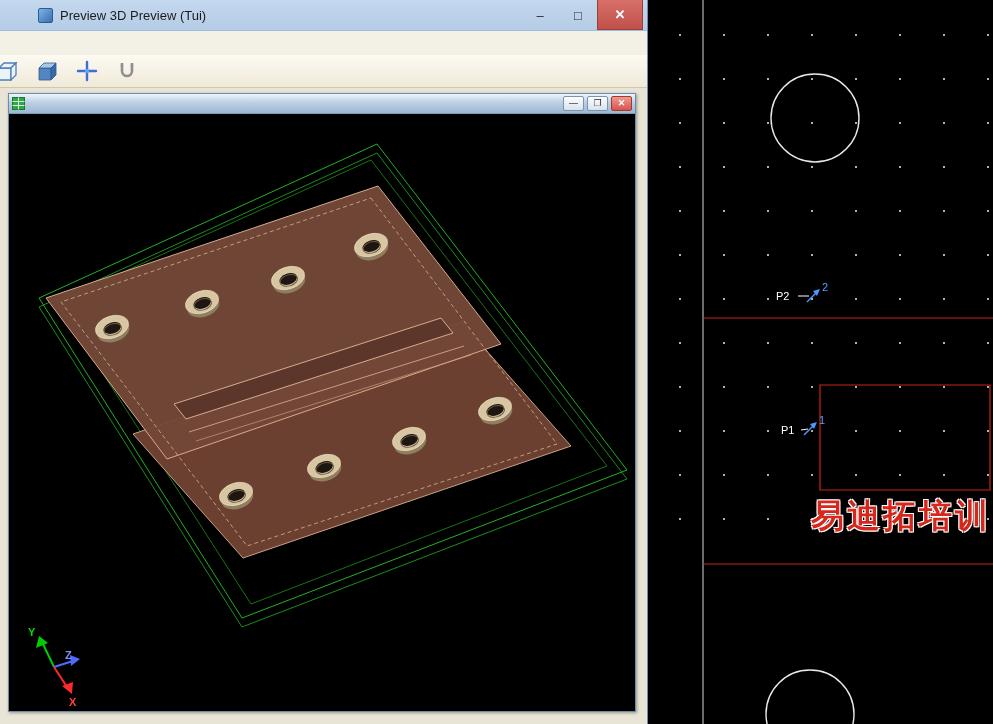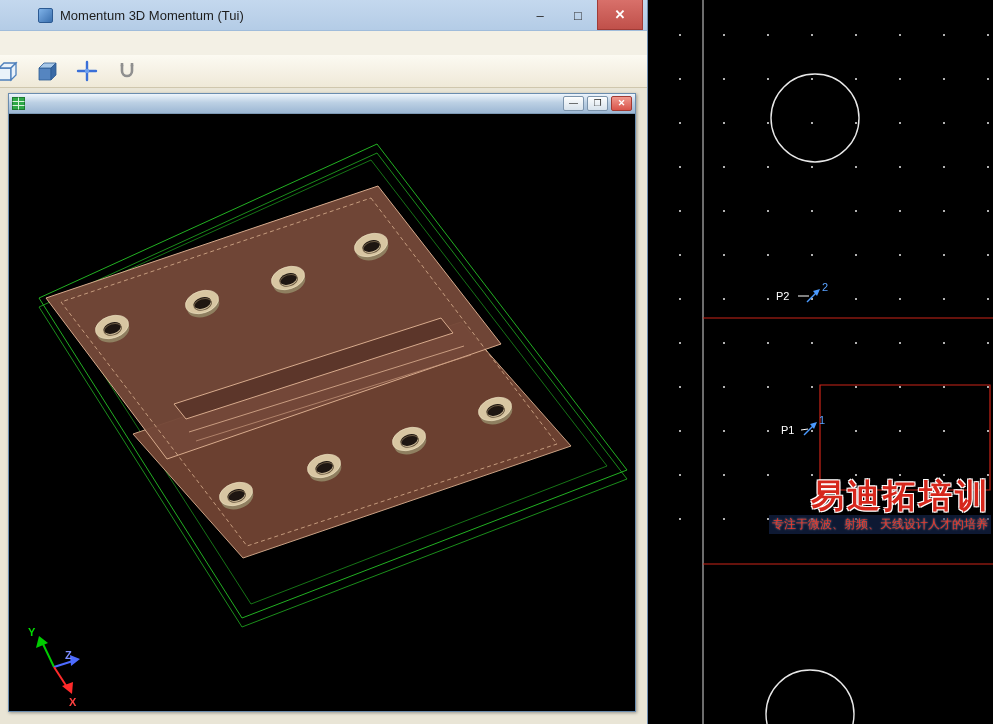--- a/index.html
+++ b/index.html
@@ -127,21 +127,21 @@
     text-shadow: 0 0 2px rgba(255,255,255,.55);
   }
 </style>
 </head>
 <body>
 
 <div class="main-window">
 
   <div class="titlebar">
     <span class="title-icon"></span>
-    <span class="title-text">Momentum 3D Momentum (Tui)</span>
+    <span class="title-text">Preview 3D Preview (Tui)</span>
     <div class="caption-buttons">
       <div class="cap-btn">–</div>
       <div class="cap-btn">□</div>
       <div class="cap-btn close">✕</div>
     </div>
   </div>
 
   <div class="menu-strip"></div>
 
   <div class="toolbar">
@@ -305,15 +305,14 @@
       <text x="133" y="434" fill="#ffffff">P1</text>
       <line x1="153" y1="430" x2="160" y2="429" stroke="#ffffff" stroke-width="1"></line>
       <line x1="156" y1="435" x2="167" y2="424" stroke="#4a9aff" stroke-width="1.5"></line>
       <polygon points="169,422 162,424 166,429" fill="#4a9aff"></polygon>
       <text x="171" y="424" fill="#5aa2ff">1</text>
     </g>
   </svg>
 
   <div class="watermark">
     <div class="watermark-title">易迪拓培训</div>
-    <div class="watermark-sub">专注于微波、射频、天线设计人才的培养</div>
   </div>
 </div>
 
 </body></html>

